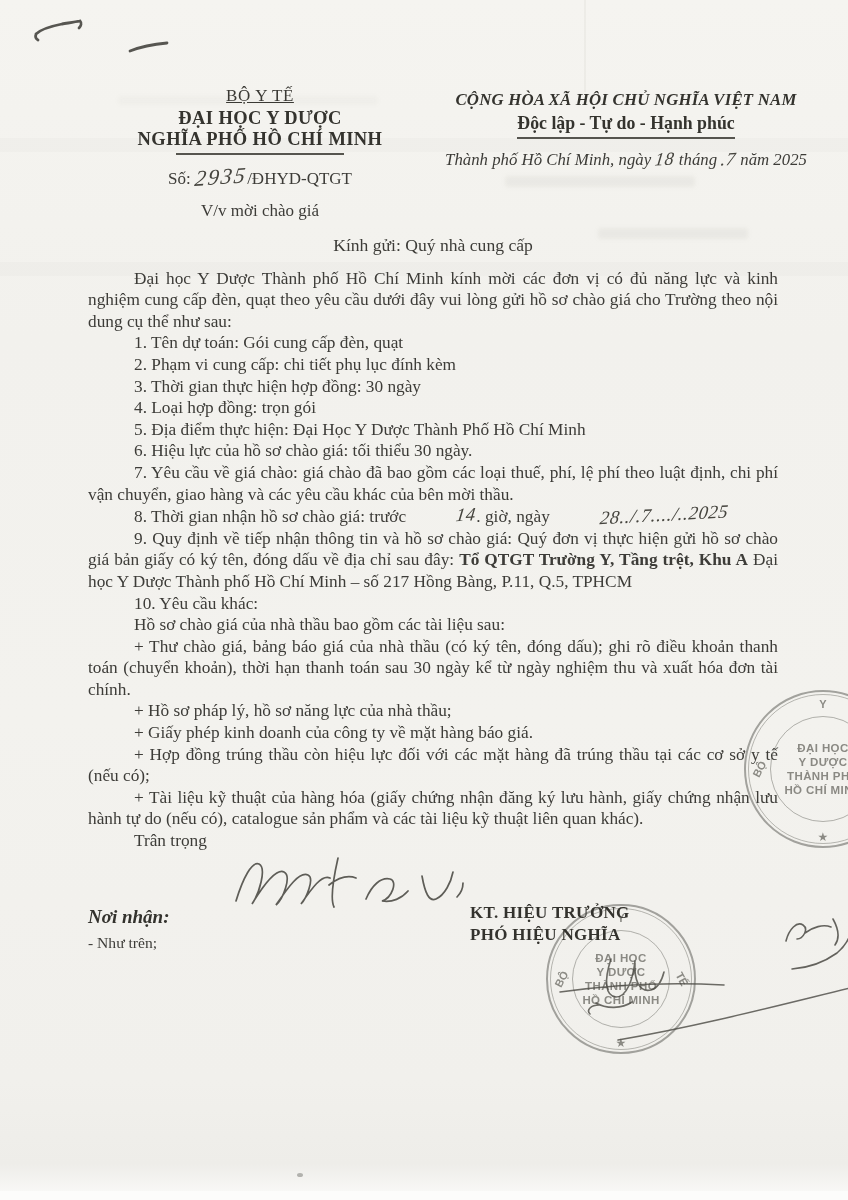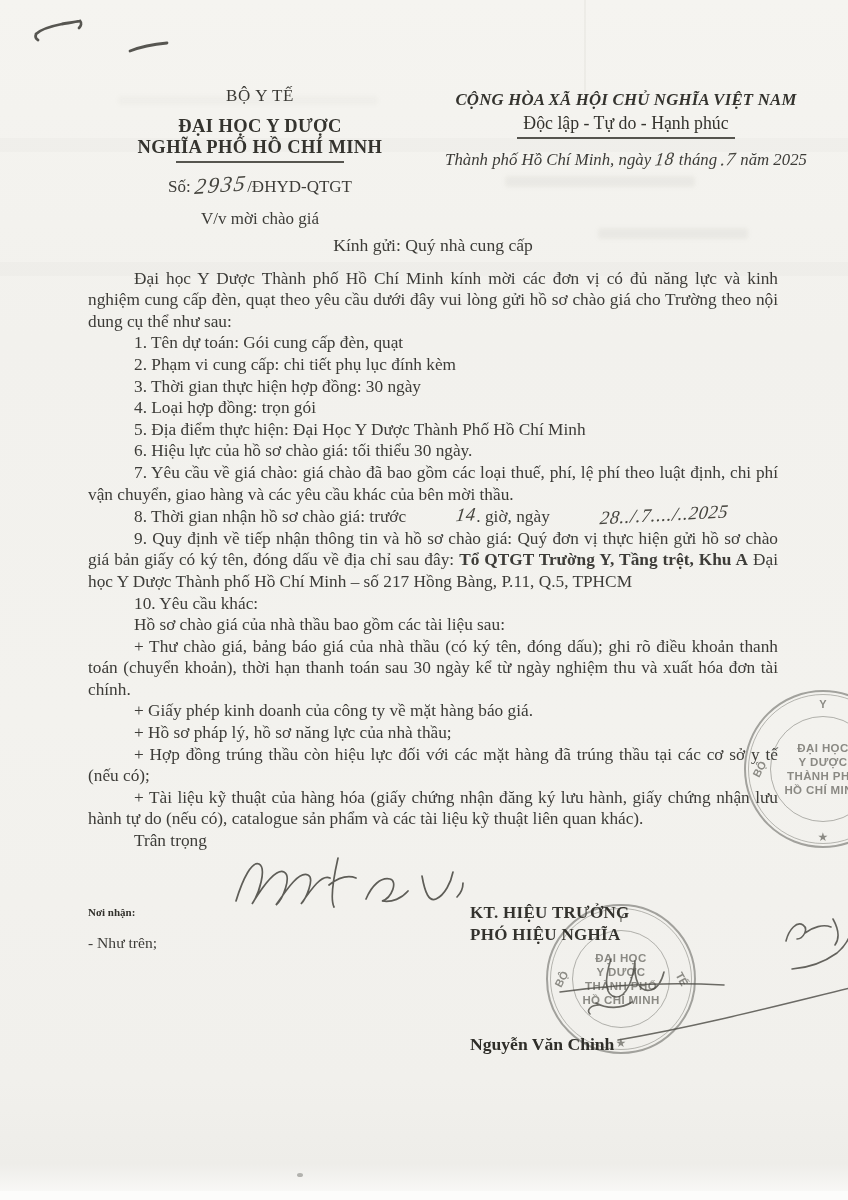--- a/index.html
+++ b/index.html
@@ -14,32 +14,32 @@
     background:linear-gradient(180deg,#f5f4f0 0%,#f2f1ed 28%,#f3f2ee 60%,#f1f0ec 90%,#eeede9 97%,#fbfbfa 100%);
   }
   .scan-band{position:absolute;left:0;right:0;height:14px;background:rgba(90,90,85,0.025);}
   .scan-vline{position:absolute;width:2px;background:rgba(90,90,85,0.05);}
   .bottom-edge{position:absolute;left:0;right:0;bottom:0;height:9px;background:#fcfcfb;}
   .speck{position:absolute;left:297px;top:1173px;width:6px;height:4px;border-radius:50%;background:rgba(60,60,55,0.35);}
   .smudge{position:absolute;background:rgba(110,110,102,0.07);filter:blur(2px);border-radius:3px;}
 
   
   .hdr-left{position:absolute;left:86px;top:86px;width:348px;text-align:center;}
-  .ministry{font-size:17px;letter-spacing:.6px;color:#3a3934;}
-  .org1{font-size:18.5px;font-weight:bold;margin-top:10px;letter-spacing:.4px;color:#34332e;}
+  .ministry{font-size:17px;letter-spacing:.6px;color:#3a3934;text-decoration:underline;}
+  .org1{font-size:18.5px;font-weight:bold;margin-top:2px;letter-spacing:.4px;color:#34332e;}
   .org2{font-size:18.5px;font-weight:bold;letter-spacing:.4px;color:#34332e;}
   .rule{height:1.6px;background:#56554f;margin:3px auto 0;}
   .rule-left{width:168px;}
   .rule-right{width:218px;}
   .doc-number{margin-top:9px;font-size:17px;}
   .subject{margin-top:11px;font-size:17px;}
 
   .hdr-right{position:absolute;left:424px;top:90px;width:404px;text-align:center;}
   .motto1{font-size:16.8px;font-weight:bold;letter-spacing:.2px;color:#34332e;font-style:italic;}
-  .motto2{font-size:17.8px;font-weight:normal;margin-top:3px;color:#34332e;}
+  .motto2{font-size:17.8px;font-weight:bold;margin-top:3px;color:#34332e;}
   .dateline{margin-top:10px;font-style:italic;font-size:16.8px;}
 
   
   .hw{
     display:inline-block;font-style:italic;color:#45443e;
     transform:rotate(-3deg) skewX(-10deg);
     font-size:1.08em;letter-spacing:.6px;white-space:nowrap;
   }
   .hw-big{font-size:1.3em;letter-spacing:2px;transform:rotate(-4deg) skewX(-12deg);}
 
@@ -48,22 +48,22 @@
     position:absolute;left:88px;top:235px;width:690px;
     font-size:17.3px;line-height:21.6px;text-align:justify;
   }
   .salutation{text-align:center;font-size:17.6px;margin:0 0 11px 0;}
   .letter-body p{margin:0;text-indent:46px;}
   .closing{margin-top:5px;}
   .bold{font-weight:bold;}
 
   
   .footer-left{position:absolute;left:88px;top:906px;z-index:3;}
-  .recipients-label{font-weight:bold;font-size:11px;color:#33322d;}
-  .recipient{font-size:15.6px;margin-top:16px;}
+  .recipients-label{font-weight:bold;font-style:italic;font-size:19px;color:#33322d;}
+  .recipient{font-size:15.6px;margin-top:6px;}
 
   .sig-block{position:absolute;left:470px;top:902px;width:372px;z-index:2;}
   .sig-title{font-weight:bold;font-size:17px;line-height:22px;letter-spacing:.3px;color:#33322d;}
   .sig-name{font-weight:bold;font-size:17.6px;margin-top:88px;color:#2f2e29;}
 
   
   .stamp{position:absolute;opacity:.92;z-index:1;}
   .stamp-main{left:546px;top:904px;width:150px;height:150px;}
   .stamp-partial{left:744px;top:690px;width:158px;height:158px;}
   .stamp .outer{position:absolute;inset:0;border:2.5px solid rgba(125,125,120,.75);border-radius:50%;}
@@ -123,36 +123,35 @@
     <p>3. Thời gian thực hiện hợp đồng: 30 ngày</p>
     <p>4. Loại hợp đồng: trọn gói</p>
     <p>5. Địa điểm thực hiện: Đại Học Y Dược Thành Phố Hồ Chí Minh</p>
     <p>6. Hiệu lực của hồ sơ chào giá: tối thiểu 30 ngày.</p>
     <p>7. Yêu cầu về giá chào: giá chào đã bao gồm các loại thuế, phí, lệ phí theo luật định, chi phí vận chuyển, giao hàng và các yêu cầu khác của bên mời thầu.</p>
     <p><span>8. Thời gian nhận hồ sơ chào giá: trước </span><span class="hw">14</span><span>. giờ, ngày </span><span class="hw">28../.7..../..2025</span></p>
     <p><span>9. Quy định về tiếp nhận thông tin và hồ sơ chào giá: Quý đơn vị thực hiện gửi hồ sơ chào giá bản giấy có ký tên, đóng dấu về địa chỉ sau đây: </span><span class="bold">Tổ QTGT Trường Y, Tầng trệt, Khu A</span><span> Đại học Y Dược Thành phố Hồ Chí Minh – số 217 Hồng Bàng, P.11, Q.5, TPHCM</span></p>
     <p>10. Yêu cầu khác:</p>
     <p>Hồ sơ chào giá của nhà thầu bao gồm các tài liệu sau:</p>
     <p>+ Thư chào giá, bảng báo giá của nhà thầu (có ký tên, đóng dấu); ghi rõ điều khoản thanh toán (chuyển khoản), thời hạn thanh toán sau 30 ngày kể từ ngày nghiệm thu và xuất hóa đơn tài chính.</p>
+    <p>+ Hồ sơ pháp lý, hồ sơ năng lực của nhà thầu;</p>
     <p>+ Giấy phép kinh doanh của công ty về mặt hàng báo giá.</p>
-    <p>+ Hồ sơ pháp lý, hồ sơ năng lực của nhà thầu;</p>
     <p>+ Hợp đồng trúng thầu còn hiệu lực đối với các mặt hàng đã trúng thầu tại các cơ sở y tế (nếu có);</p>
     <p>+ Tài liệu kỹ thuật của hàng hóa (giấy chứng nhận đăng ký lưu hành, giấy chứng nhận lưu hành tự do (nếu có), catalogue sản phẩm và các tài liệu kỹ thuật liên quan khác).</p>
     <p class="closing">Trân trọng</p>
   </div>
 
   <div class="footer-left">
     <div class="recipients-label">Nơi nhận:</div>
     <div class="recipient">- Như trên;</div>
   </div>
 
   <div class="sig-block">
     <div class="sig-title">KT. HIỆU TRƯỞNG</div>
     <div class="sig-title">PHÓ HIỆU NGHĨA</div>
-    <div class="sig-name">Nguyễn Văn Chinh</div>
   </div>
 
   <div class="stamp stamp-main">
     <div class="outer"></div>
     <div class="outer2"></div>
     <div class="inner"></div>
     <div class="ring-ch ring-top">Y</div>
     <div class="ring-ch ring-left">BỘ</div>
     <div class="ring-ch ring-right">TẾ</div>
     <div class="ring-star">★</div>

